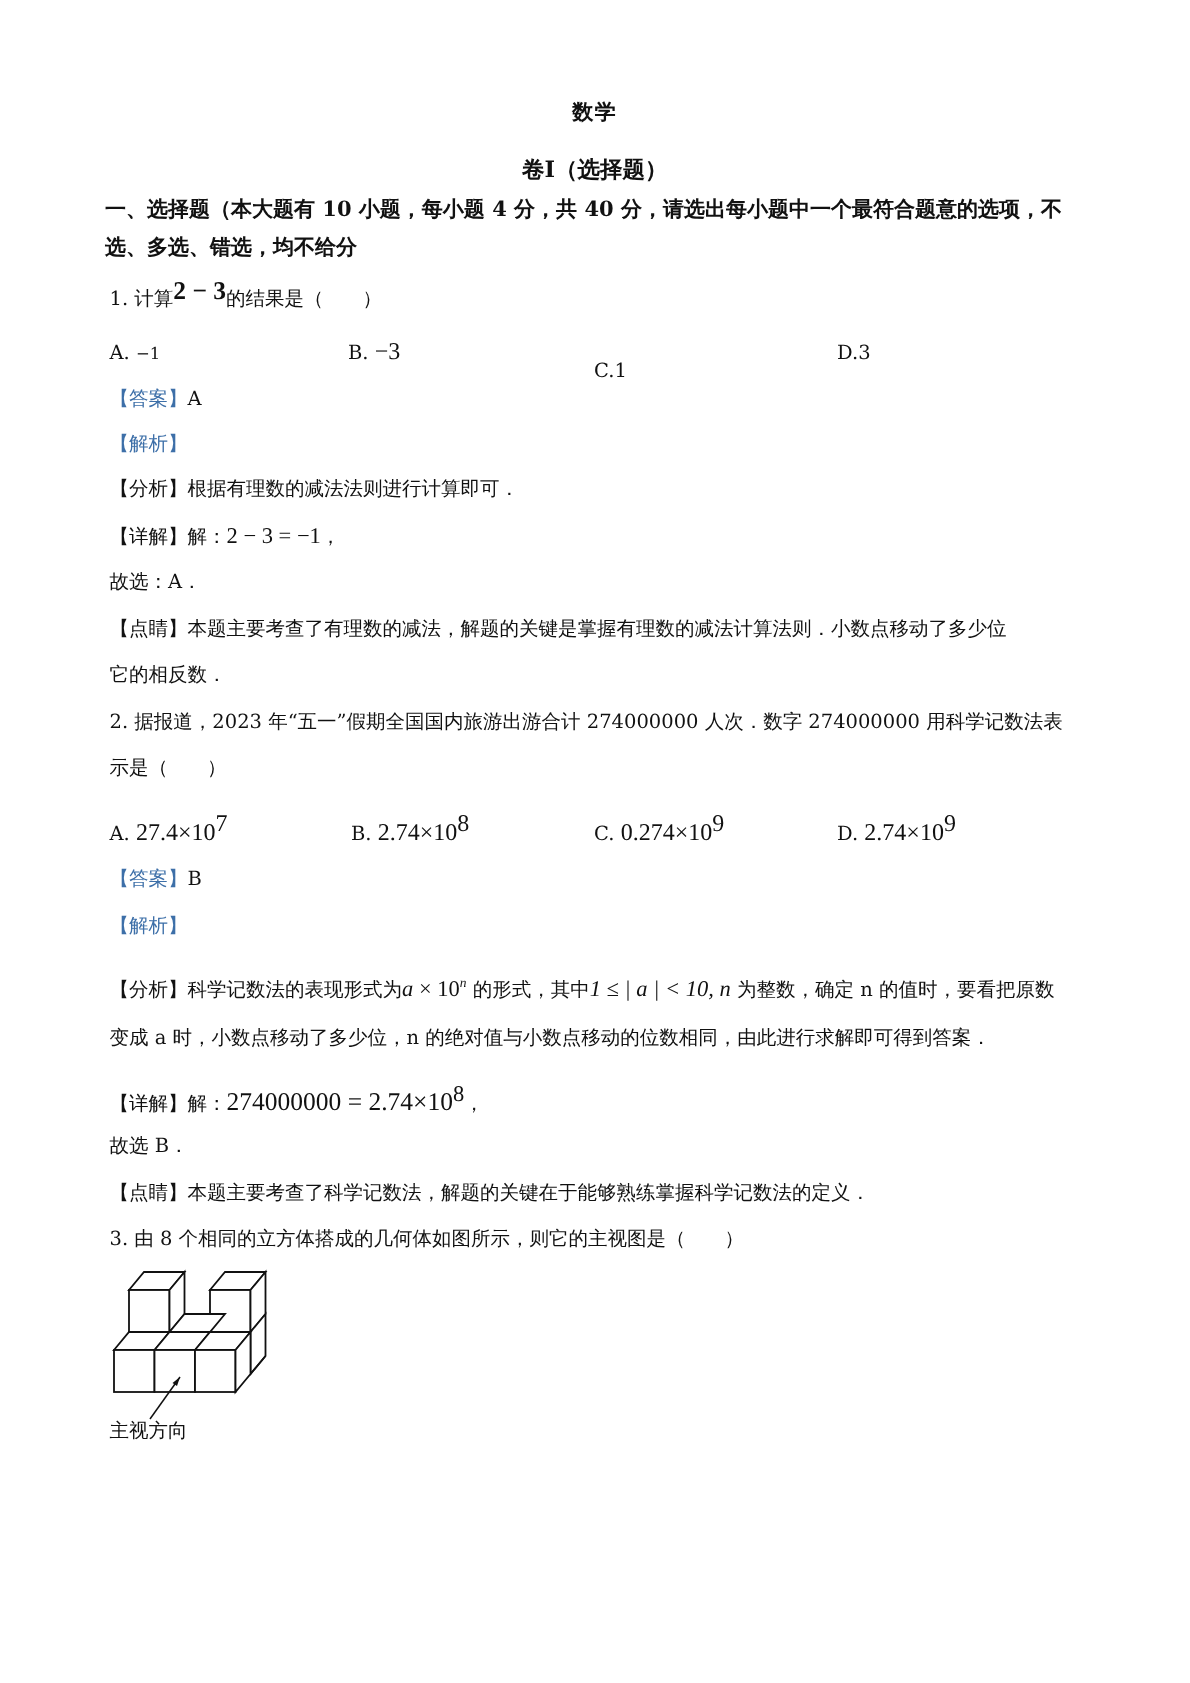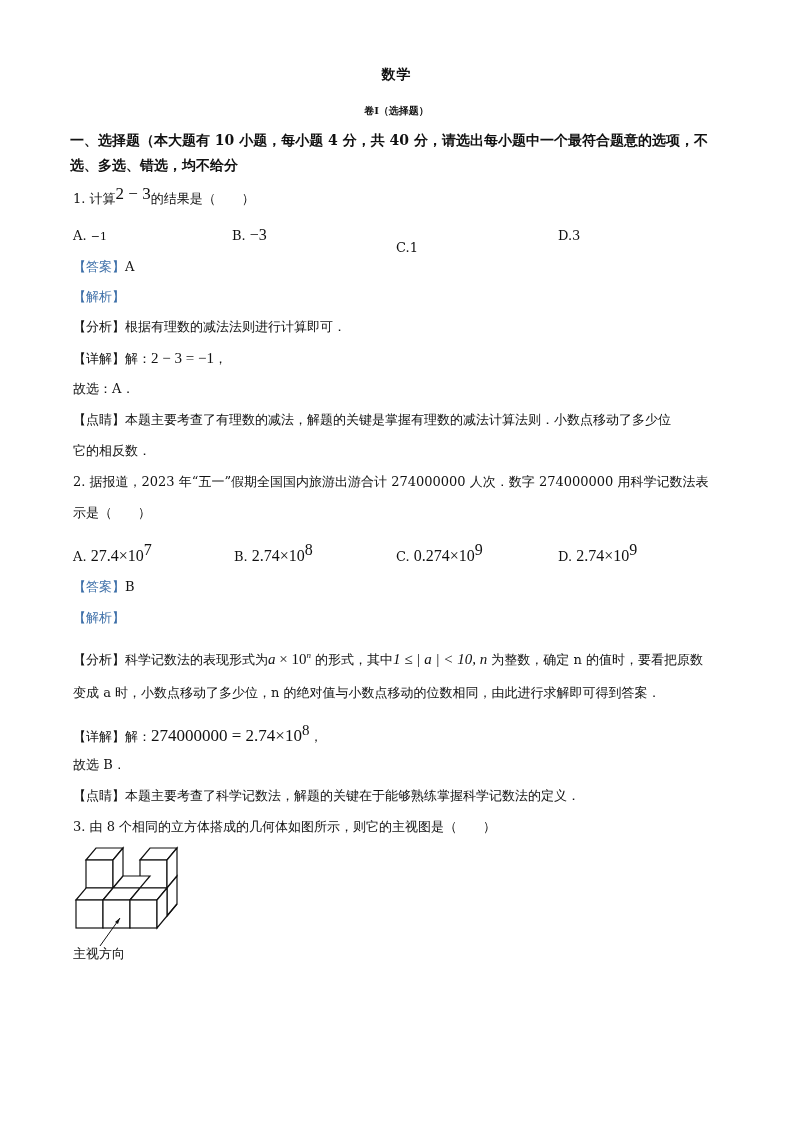--- a/index.html
+++ b/index.html
@@ -28,21 +28,21 @@
       text-align: center;
       font-size: 14px;
       font-weight: bold;
       letter-spacing: 1px;
     }
     .subtitle {
       position: absolute;
       left: 0; width: 793px;
       top: 104px;
       text-align: center;
-      font-size: 10px;
+      font-size: 15px;
       font-weight: bold;
     }
     .section-head {
       position: absolute;
       left: 70px;
       width: 660px;
       top: 128px;
       font-size: 14px;
       font-weight: bold;
       line-height: 25px;
@@ -89,21 +89,21 @@
 <body>
 
 <div class="page">
 
   <div class="title">数学</div>
   <div class="subtitle">卷Ⅰ（选择题）</div>
   <div class="section-head">一、选择题（本大题有 10 小题，每小题 4 分，共 40 分，请选出每小题中一个最符合题意的选项，不选、多选、错选，均不给分</div>
 
   <div class="line" style="top:189px;">
     <span>1.</span>
-    <span>计算</span><span class="math big" style="position:relative; top:-4px;">2 − 3</span><span>的结果是（　　）</span>
+    <span>计算</span><span class="math big" style="position:relative; top:-4px;font-weight:bold;">2 − 3</span><span>的结果是（　　）</span>
   </div>
 
   <div class="opt" style="left:73px; top:228px;">
     <span>A.</span>&nbsp;<span style="font-size:11px;">−1</span>
   </div>
   <div class="opt" style="left:232px; top:226px;">
     <span>B.</span>&nbsp;<span class="math">−3</span>
   </div>
   <div class="opt" style="left:396px; top:228px;margin-top:12px;">
     <span>C.</span><span>1</span>

